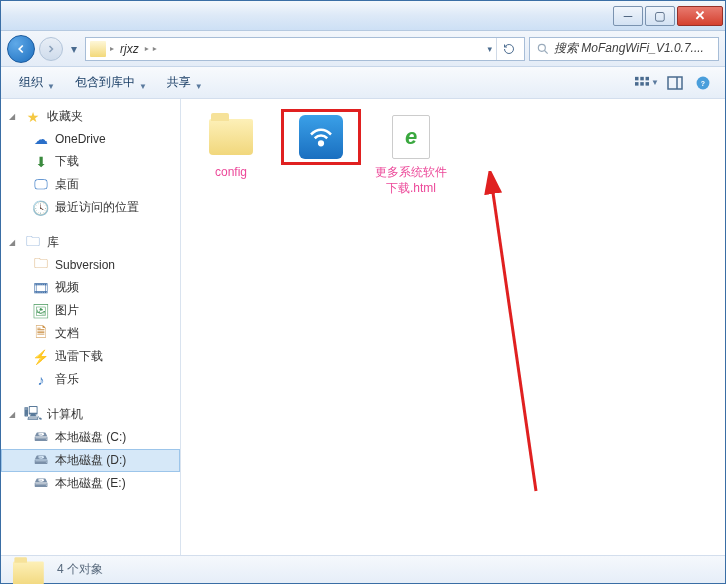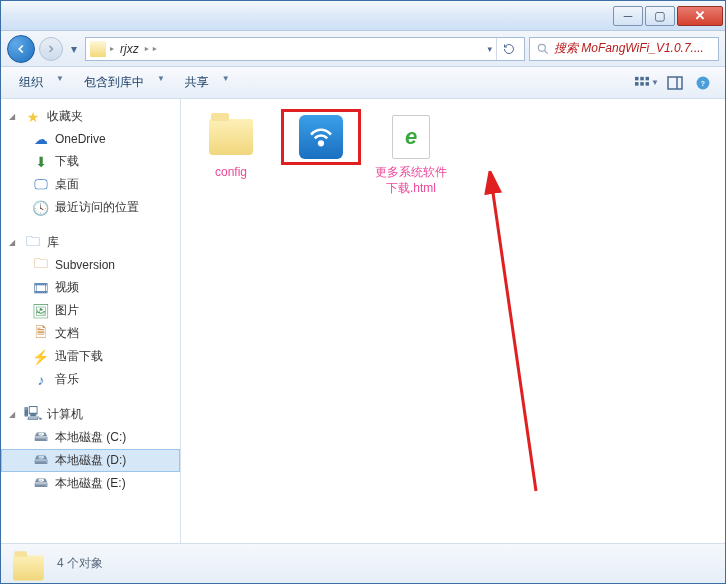--- a/index.html
+++ b/index.html
@@ -19,25 +19,25 @@
 .nav-fwd { width: 24px; height: 24px; border-radius: 50%; background: linear-gradient(to bottom, #e8eef6, #cfdcec); display: flex; align-items: center; justify-content: center; color: #7a8fa8; border: 1px solid #b2c4d9; }
 .nav-fwd svg { width: 12px; height: 12px; }
 .nav-dd { width: 14px; height: 20px; display: flex; align-items: center; justify-content: center; color: #4a6b8f; }
 
 .address { flex: 1; height: 24px; border: 1px solid #a7bdd7; background: #fff; display: flex; align-items: center; padding: 0 4px; gap: 4px; }
 .addr-icon { width: 16px; height: 16px; background: linear-gradient(to bottom, #fef7d8, #f3d97a); border-radius: 1px; }
 .crumb { color: #333; padding: 0 2px; font-style: italic; }
 .crumb-sep { color: #888; font-size: 8px; }
 .addr-ref { width: 24px; display: flex; align-items: center; justify-content: center; color: #4a6b8f; border-left: 1px solid #d0dae7; height: 100%; }
 
-.search { width: 190px; height: 24px; border: 1px solid #a7bdd7; background: #fff; display: flex; align-items: center; padding: 0 6px; color: #b91c1c; font-style: italic; gap: 4px; }
+.search { width: 190px; height: 24px; border: 1px solid #a7bdd7; background: #fff; display: flex; align-items: center; padding: 0 6px; color: #404040; font-style: italic; gap: 4px; }
 .search-icon { width: 14px; height: 14px; }
 
 .toolbar { height: 32px; background: linear-gradient(to bottom, #f8fafd, #e6eef8); border-bottom: 1px solid #d3deed; display: flex; align-items: center; padding: 0 10px; gap: 4px; }
-.tb-item { color: #1a3e66; padding: 4px 8px; display: flex; align-items: flex-start; gap: 13px; }
+.tb-item { color: #1a3e66; padding: 4px 8px; display: flex; align-items: flex-end; gap: 4px; }
 .tb-dd { font-size: 8px; color: #5a7a9e; }
 .tb-spacer { flex: 1; }
 .tb-iconbtn { width: 24px; height: 22px; display: flex; align-items: center; justify-content: center; color: #4a6b8f; }
 
 .content { flex: 1; display: flex; overflow: hidden; }
 
 .sidebar { width: 180px; border-right: 1px solid #d9e3ef; padding: 6px 0; overflow-y: auto; background: #fff; position: relative; }
 .sb-group { margin-bottom: 12px; }
 .sb-header { display: flex; align-items: center; padding: 3px 8px; gap: 6px; color: #333; }
 .sb-header .tri { font-size: 8px; color: #888; width: 10px; }
@@ -61,21 +61,21 @@
 .html-shape { width: 38px; height: 44px; background: #fff; border: 1px solid #ccc; border-radius: 2px; position: relative; display:flex; align-items:center; justify-content:center;}
 .html-shape .e { font-weight: bold; font-style: italic; color: #3aa83f; font-size: 22px; }
 
 .txt-shape { width: 38px; height: 44px; background: #fff; border: 1px solid #ccc; border-radius: 2px; position: relative; }
 .txt-shape::after { content: ""; position: absolute; top: 0; right: 0; width: 12px; height: 12px; background: linear-gradient(135deg, #fff 48%, #ddd 50%); }
 .txt-shape .lines { position: absolute; top: 10px; left: 6px; right: 6px; }
 .txt-shape .lines div { height: 2px; background: #c4d4e6; margin-bottom: 4px; }
 
 .arrow-annotation { position: absolute; left: 295px; top: 72px; pointer-events: none; }
 
-.statusbar { height: 40px; background: linear-gradient(to bottom, #f5f8fc, #e6eef8); border-top: 1px solid #d3deed; display: flex; align-items: center; padding: 0 12px; gap: 12px; }
+.statusbar { height: 28px; background: linear-gradient(to bottom, #f5f8fc, #e6eef8); border-top: 1px solid #d3deed; display: flex; align-items: center; padding: 0 12px; gap: 12px; }
 .status-icon { width: 32px; height: 28px; }
 .status-text { color: #5a6b7e; }
 </style>
 </head>
 <body>
 
 <div class="window">
 
   <div class="titlebar">
     <div class="win-buttons">

